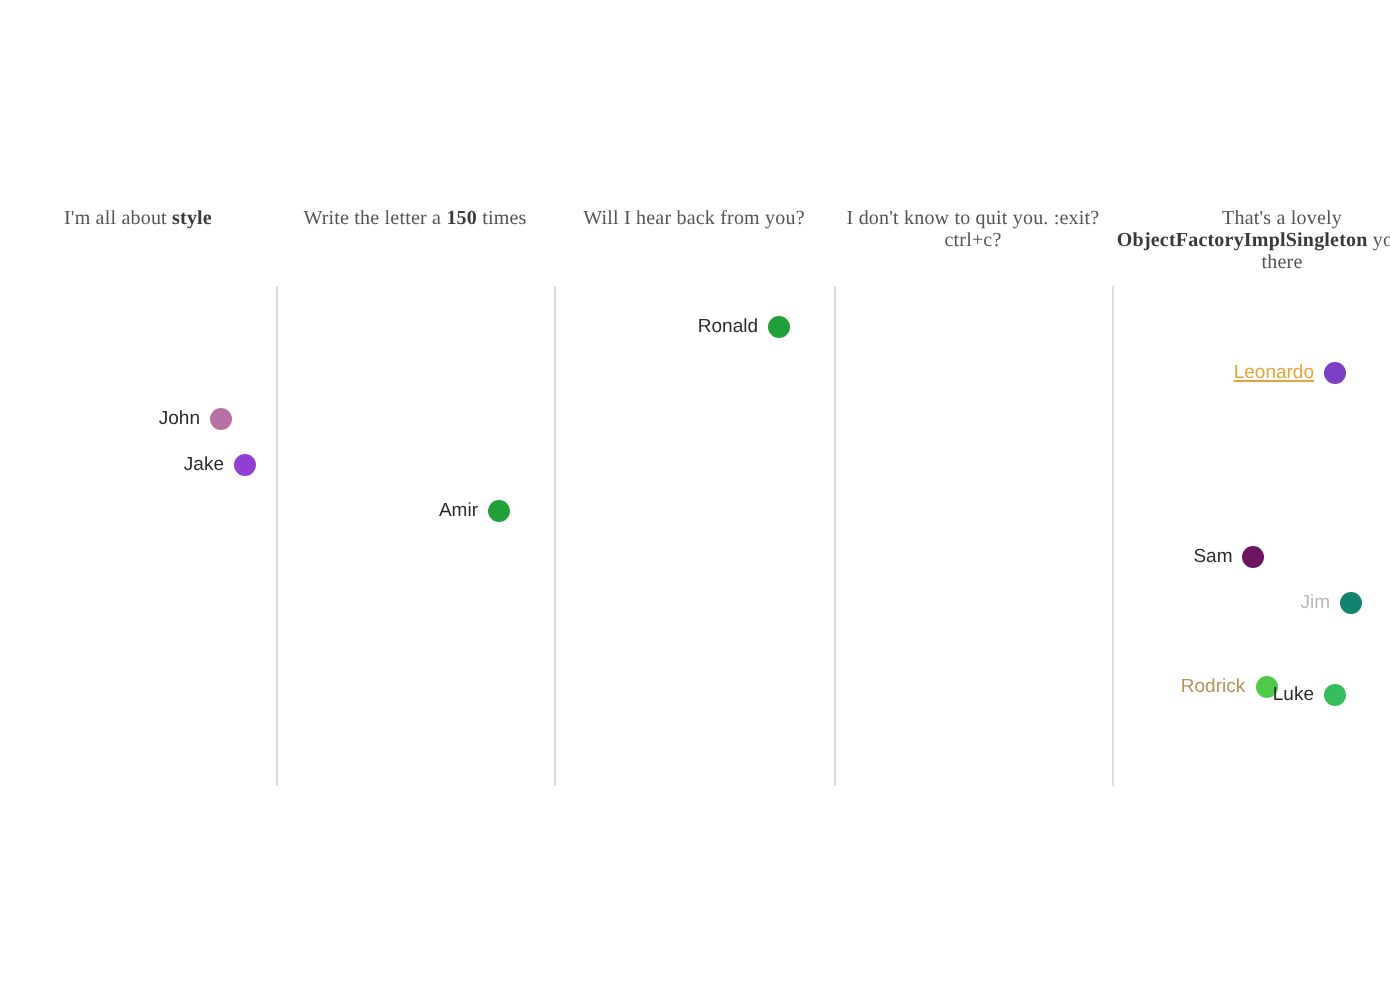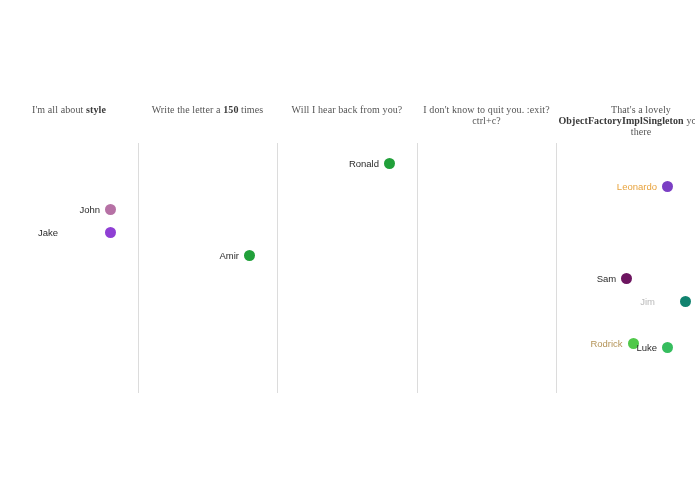--- a/index.html
+++ b/index.html
@@ -85,21 +85,21 @@
 </head>
 <body>
 
 <div id="board" style="background: rgb(255, 255, 255);">
     <div class="column" style="left: 0px; width: 138px;">
       <div class="col-header"><span>I'm all about </span><b>style</b><span></span></div>
       <div class="vote" style="top: 204px; left: 0px; width: 116px;">
         <span class="name" style="color: rgb(43, 43, 43);">John</span>
         <span class="dot" style="background: rgb(182, 113, 165);"></span>
       </div>
-      <div class="vote" style="top: 227px; left: 0px; width: 116px; gap: 42px;">
+      <div class="vote" style="top: 227px; left: 12px; width: 116px;">
         <span class="name" style="color: rgb(43, 43, 43);">Jake</span>
         <span class="dot" style="background: rgb(143, 63, 212);"></span>
       </div>
     </div>
     <div class="column" style="left: 138px; width: 139px;">
       <div class="divider" style="background: rgb(220, 220, 220);"></div>
       <div class="col-header"><span>Write the letter a </span><b>150</b><span> times</span></div>
       <div class="vote" style="top: 250px; left: 0px; width: 117px; justify-content: flex-end;">
         <span class="name" style="color: rgb(43, 43, 43);">Amir</span>
         <span class="dot" style="background: rgb(33, 160, 58);"></span>
@@ -114,28 +114,28 @@
       <div class="col-header"><span>Will I hear back from you?</span></div>
       <div class="vote" style="top: 158px; left: 0px; width: 118px;">
         <span class="name" style="color: rgb(43, 43, 43);">Ronald</span>
         <span class="dot" style="background: rgb(33, 160, 58);"></span>
       </div>
     </div>
     <div class="column" style="left: 556px; width: 139px; padding-left: 31px;">
       <div class="divider" style="background: rgb(220, 220, 220);"></div>
       <div class="col-header"><span>That's a lovely </span><b>ObjectFactoryImplSingleton</b><span> you have there</span></div>
       <div class="vote" style="top: 181px; left: 0px; width: 117px;">
-        <span class="name" style="color: rgb(232, 163, 61);">Leonardo</span>
+        <span class="name" style="color: rgb(232, 163, 61); text-decoration: underline;">Leonardo</span>
         <span class="dot" style="background: rgb(123, 63, 196);"></span>
       </div>
       <div class="vote" style="top: 273px; left: 0px; width: 117px; justify-content: center;">
         <span class="name" style="color: rgb(43, 43, 43);">Sam</span>
         <span class="dot" style="background: rgb(109, 21, 96);"></span>
       </div>
-      <div class="vote" style="top: 296px; left: 18px; width: 117px; gap: 20px;">
+      <div class="vote" style="top: 296px; left: 8px; width: 117px;">
         <span class="name" style="color: rgb(185, 185, 185);">Jim</span>
         <span class="dot" style="background: rgb(17, 131, 111);"></span>
       </div>
       <div class="vote" style="top: 338px; left: 0px; width: 117px; justify-content: center;">
         <span class="name" style="color: rgb(180, 148, 88);">Rodrick</span>
         <span class="dot" style="background: rgb(80, 200, 74);"></span>
       </div>
       <div class="vote" style="top: 342px; left: 0px; width: 117px;">
         <span class="name" style="color: rgb(43, 43, 43);">Luke</span>
         <span class="dot" style="background: rgb(54, 189, 94);"></span>

